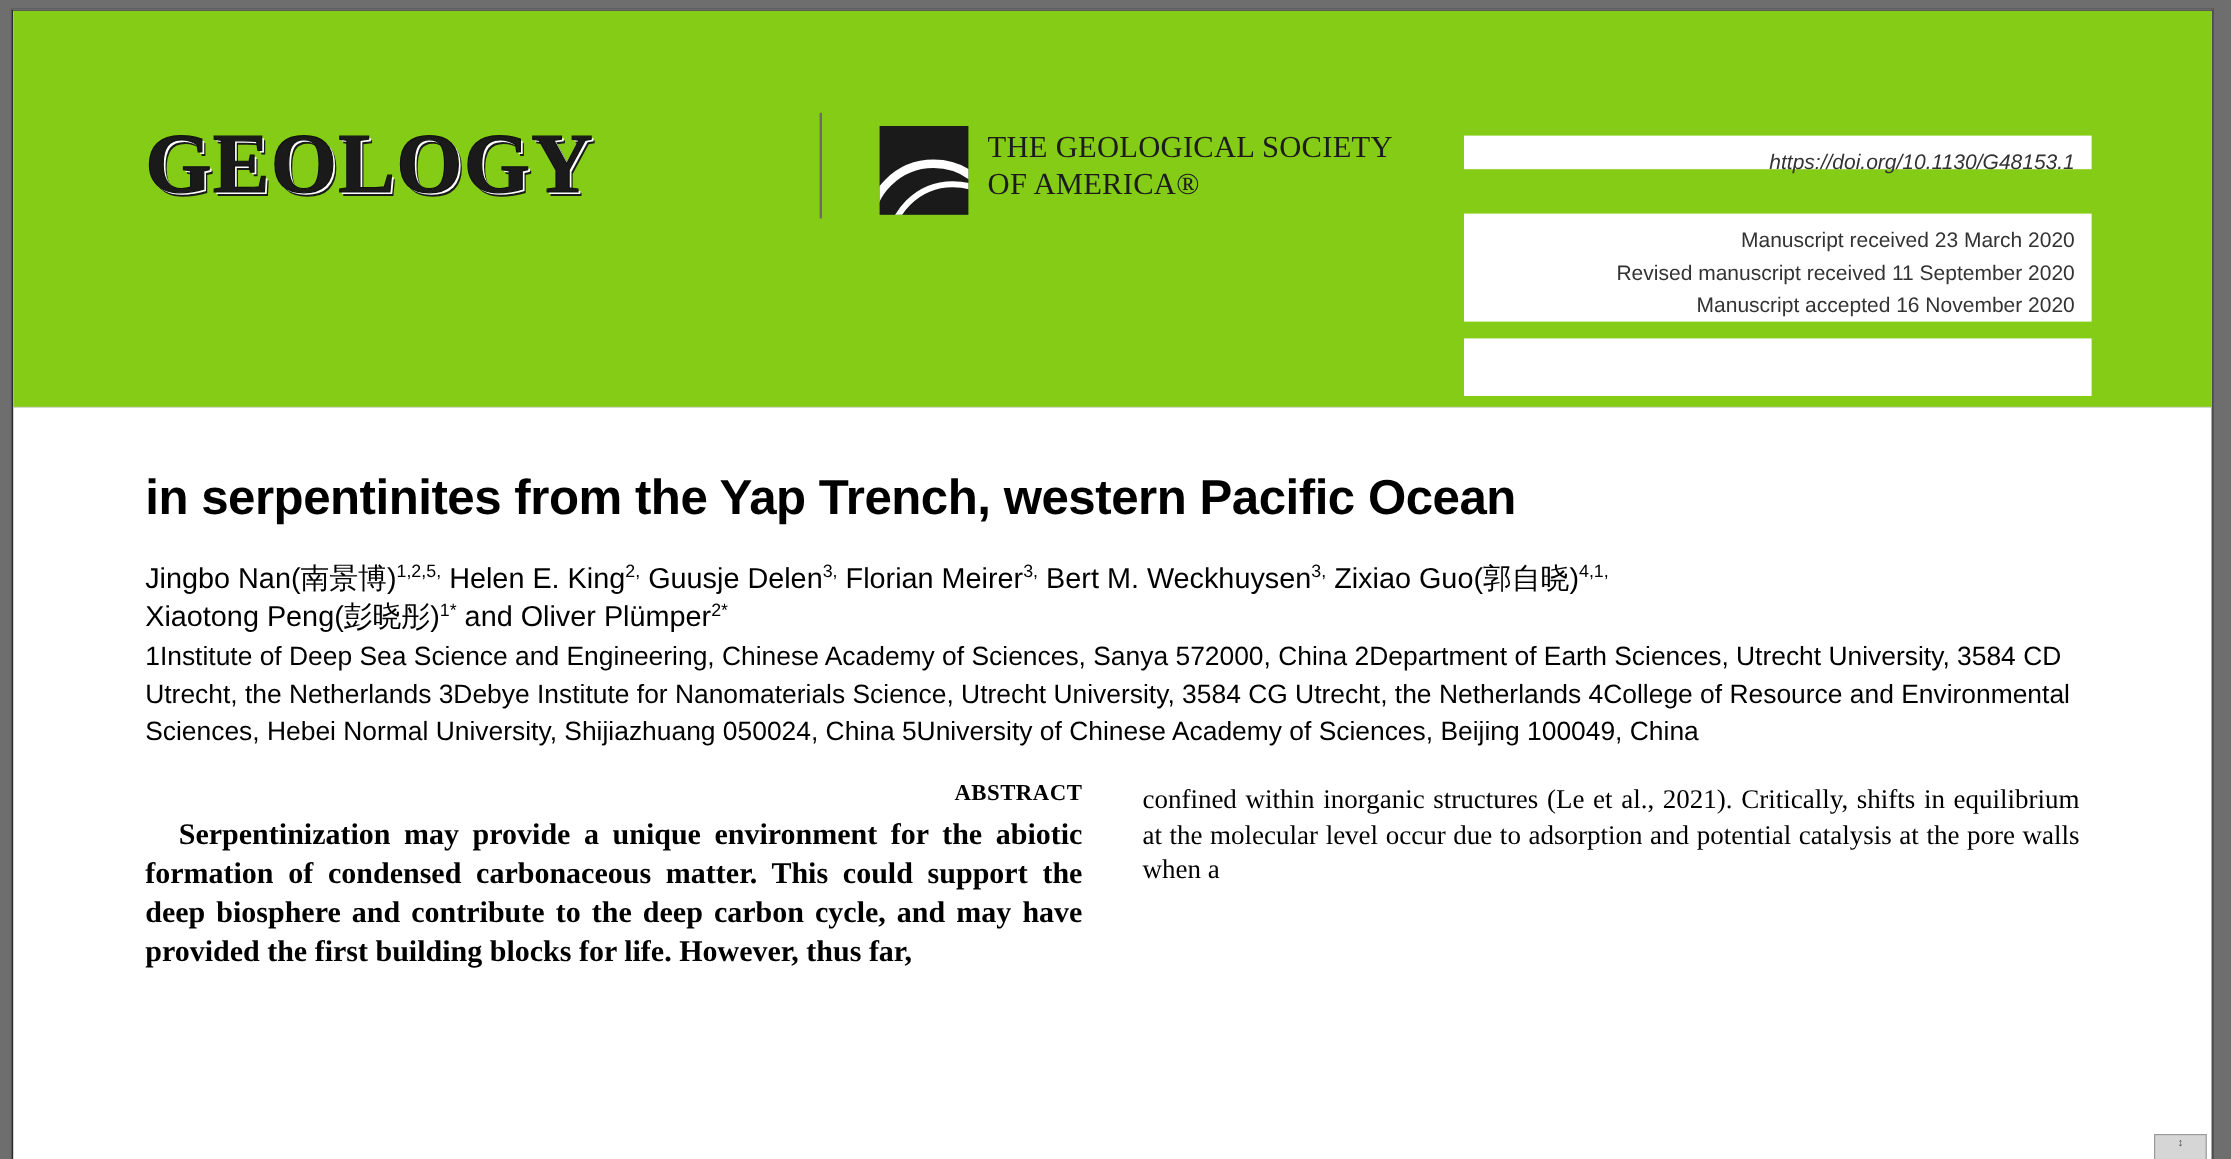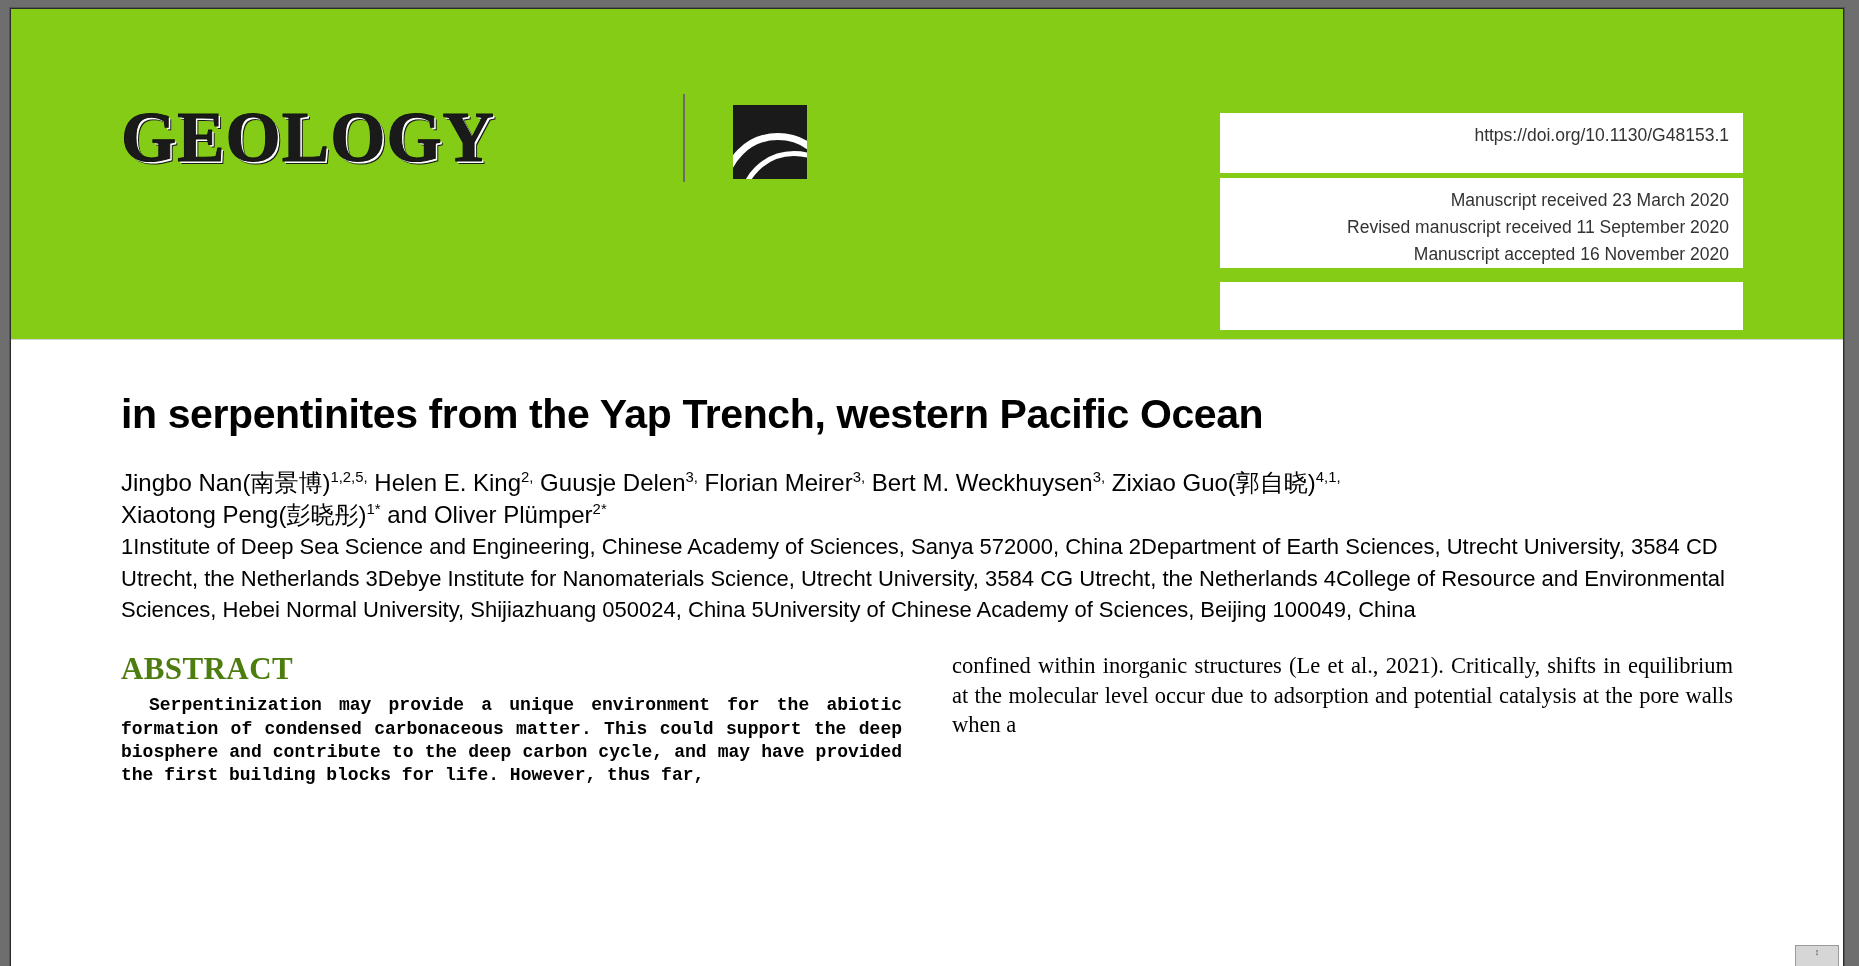--- a/index.html
+++ b/index.html
@@ -96,21 +96,21 @@
     left: 1209px;
     width: 523px;
     background: #ffffff;
     text-align: right;
     color: #333333;
     font-size: 17.5px;
     line-height: 27px;
     padding: 9px 14px 9px 0;
     box-sizing: border-box;
   }
-  .doi-box { top: 104px; height: 60px; }
+  .doi-box { top: 104px; height: 28px; font-style: italic; }
   .dates-box { top: 169px; height: 90px; }
   .blank-box { top: 273px; height: 48px; }
 
   .copyright {
     position: absolute;
     left: 110px;
     top: 272px;
     font-size: 18.5px;
     color: #1c1c1c;
   }
@@ -145,28 +145,29 @@
 
   .cols {
     display: flex;
     margin-top: 26px;
     gap: 50px;
   }
   .col { width: 50%; }
   .abstract-head {
     font-family: "Liberation Serif", serif;
     font-weight: bold;
-    font-size: 31px;
+    font-size: 19px;
     letter-spacing: 0.4px;
-    color: #4d7c0f;
+    color: #000000;
+    text-align: right;
   }
   .abstract-body {
-    font-family: Liberation Mono, monospace;
-    font-weight: bold;
-    font-size: 18px;
+    font-family: Liberation Serif, serif;
+    font-weight: bold;
+    font-size: 25px;
     line-height: 1.3;
     text-align: justify;
     margin-top: 7px;
     text-indent: 28px;
     color: #000;
   }
   .rightcol-body {
     font-family: "Liberation Serif", serif;
     font-size: 22.5px;
     line-height: 1.31;
@@ -199,20 +200,24 @@
 
       <div class="logo-geology">GEOLOGY</div>
 
       <div class="logo-divider"></div>
 
       <div class="gsa-mark">
         <div class="sweep1"></div>
         <div class="sweep2"></div>
       </div>
 
+      <div class="gsa-text">
+        <span>THE GEOLOGICAL SOCIETY</span>
+        <span class="l2">OF AMERICA®</span>
+      </div>
 
       <div class="doi-box">
         <span>https://doi.org/10.1130/G48153.1</span>
       </div>
 
       <div class="dates-box">
         <div>Manuscript received 23 March 2020</div>
         <div>Revised manuscript received 11 September 2020</div>
         <div>Manuscript accepted 16 November 2020</div>
       </div>

